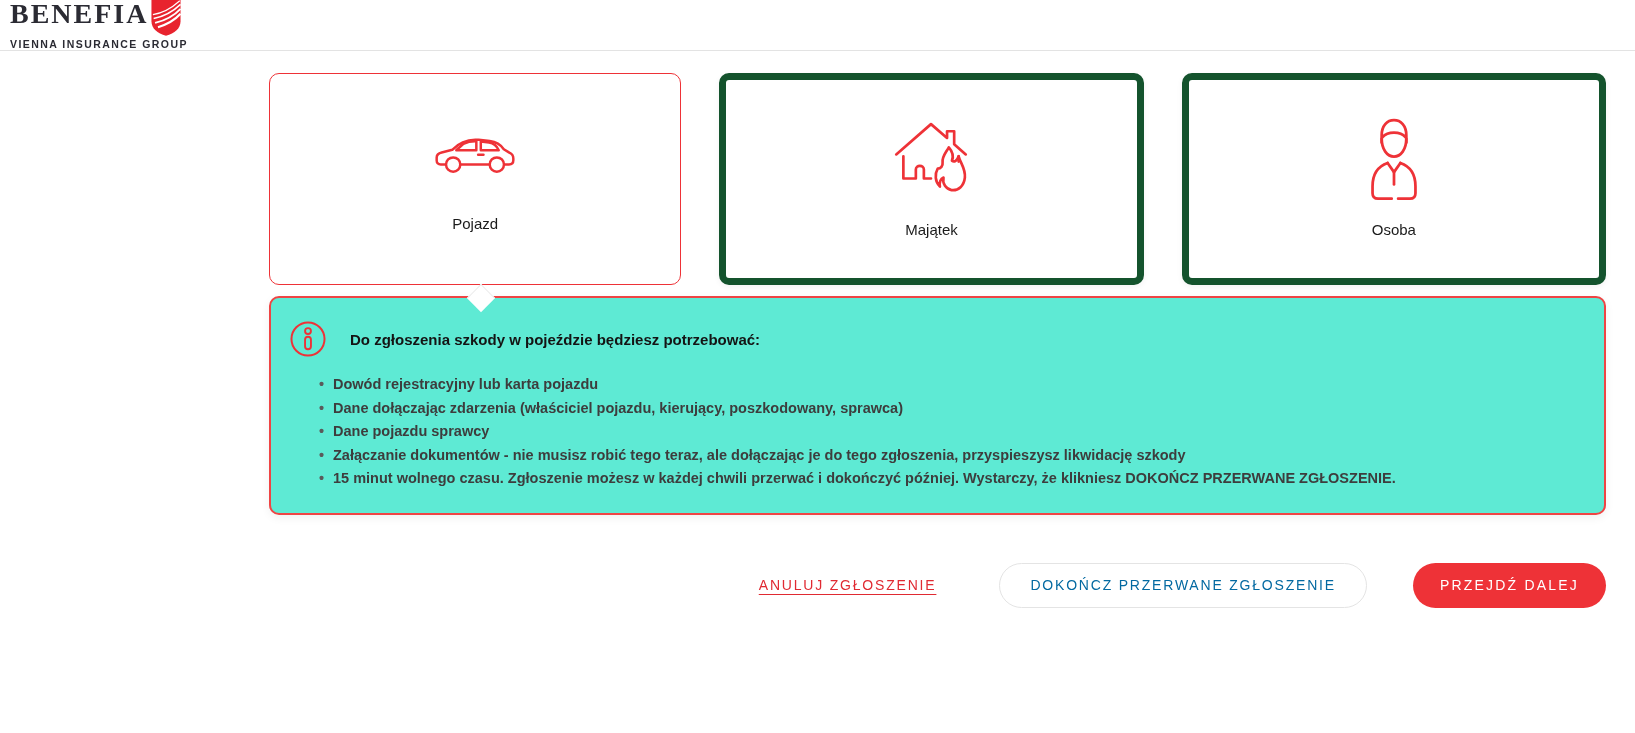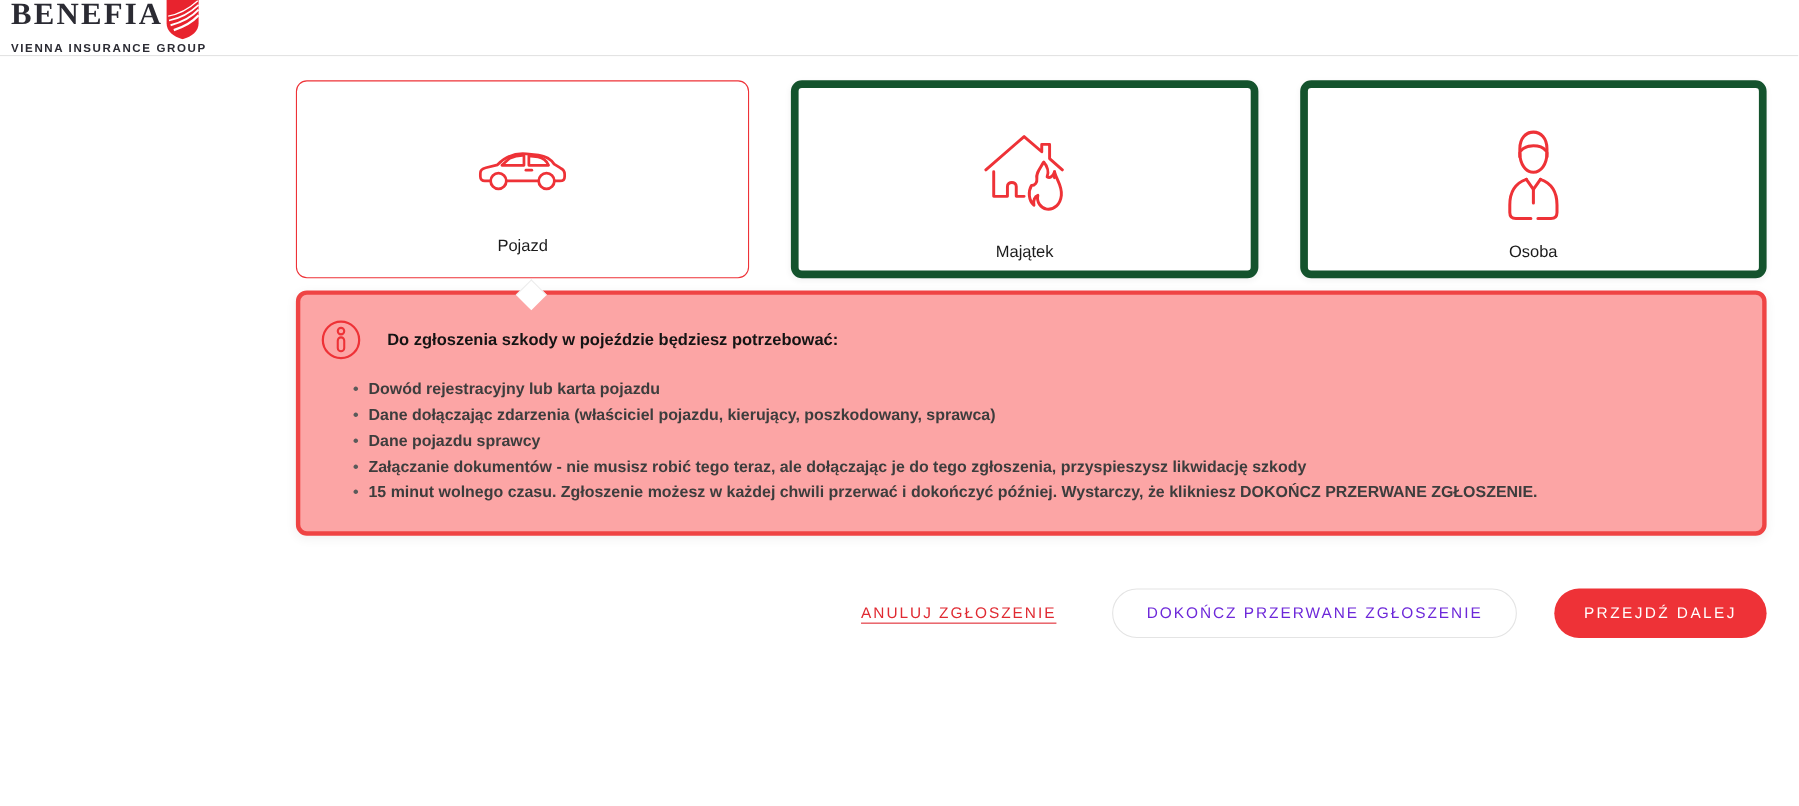--- a/index.html
+++ b/index.html
@@ -18,56 +18,56 @@
     color: #2b2b33; margin-top: 2px; white-space: nowrap; }
 
   
   .content { margin-left: 269px; margin-right: 29px; }
 
   .question { padding-top: 63px; font-size: 15px; font-weight: 700;
     color: #141414; line-height: 18px; }
 
   
   .cards { display: flex; gap: 38px; margin-top: 22px; }
-  .card { flex: 1; height: 180px; background: #fff; border-radius: 10px;
+  .card { flex: 1; height: 212px; background: #fff; border-radius: 10px;
     display: flex; flex-direction: column; align-items: center;
     padding-top: 28px; cursor: pointer; }
   .card--plain { border: 7px solid #14532d; box-shadow: 0 2px 6px rgba(0,0,0,0.05); }
   .card--selected { border: 1.5px solid #ee3237; }
   .card-icon { height: 100px; display: flex; align-items: center; justify-content: center; }
   .card-label { margin-top: 13px; font-size: 15px; color: #1b1b1b; }
 
   .icon-stroke { stroke: #ee3237; fill: none; stroke-linecap: round; stroke-linejoin: round; }
 
   
-  .info-panel { position: relative; margin-top: 11px; background: #fca5a5;
-    border: 4px solid #ef4444; border-radius: 10px;
+  .info-panel { position: relative; margin-top: 11px; background: #5eead4;
+    border: 2px solid #ef4444; border-radius: 10px;
     box-shadow: 0 3px 10px rgba(0,0,0,0.06);
     padding: 22px 30px 22px 18px; }
   .caret { position: absolute; top: -10px; left: 200px; width: 20px; height: 20px;
     background: #fff; transform: rotate(45deg);
     border-top: 1px solid #ececec; border-left: 1px solid #ececec; }
   .info-head { display: flex; align-items: center; }
   .info-icon { width: 38px; height: 38px; flex: 0 0 38px; }
   .info-title { margin-left: 23px; font-size: 15px; font-weight: 700; color: #141414; }
   .info-list { list-style: none; margin-top: 15px; padding-left: 44px; }
   .info-list li { position: relative; font-size: 14.5px; color: #3d3d3d;
     line-height: 23.5px; font-weight: bold; }
   .info-list li::before { content: "\2022"; position: absolute; left: -14px;
     color: #5a5a5a; }
 
   
   .actions { display: flex; justify-content: flex-end; align-items: center;
-    gap: 34px; margin-top: 48px; }
+    gap: 46px; margin-top: 48px; }
   .link-cancel { color: #e02a32; font-size: 14px; letter-spacing: 1.8px;
     text-decoration: underline; text-underline-offset: 4px; cursor: pointer;
     margin-right: 17px; white-space: nowrap; }
   .btn { height: 45px; border-radius: 23px; font-size: 14px; letter-spacing: 1.8px;
     font-family: "Liberation Sans", sans-serif; cursor: pointer; white-space: nowrap; }
-  .btn-outline { background: #fff; border: 1px solid #e4e4e4; color: #6d28d9;
+  .btn-outline { background: #fff; border: 1px solid #e4e4e4; color: #0369a1;
     padding: 0 30px; }
   .btn-primary { background: #ee3237; border: none; color: #ffffff;
     padding: 0 27px; letter-spacing: 2.2px; }
 </style>
 </head>
 <body>
 
 <header class="header">
   <div class="logo">
     <div class="logo-top">

